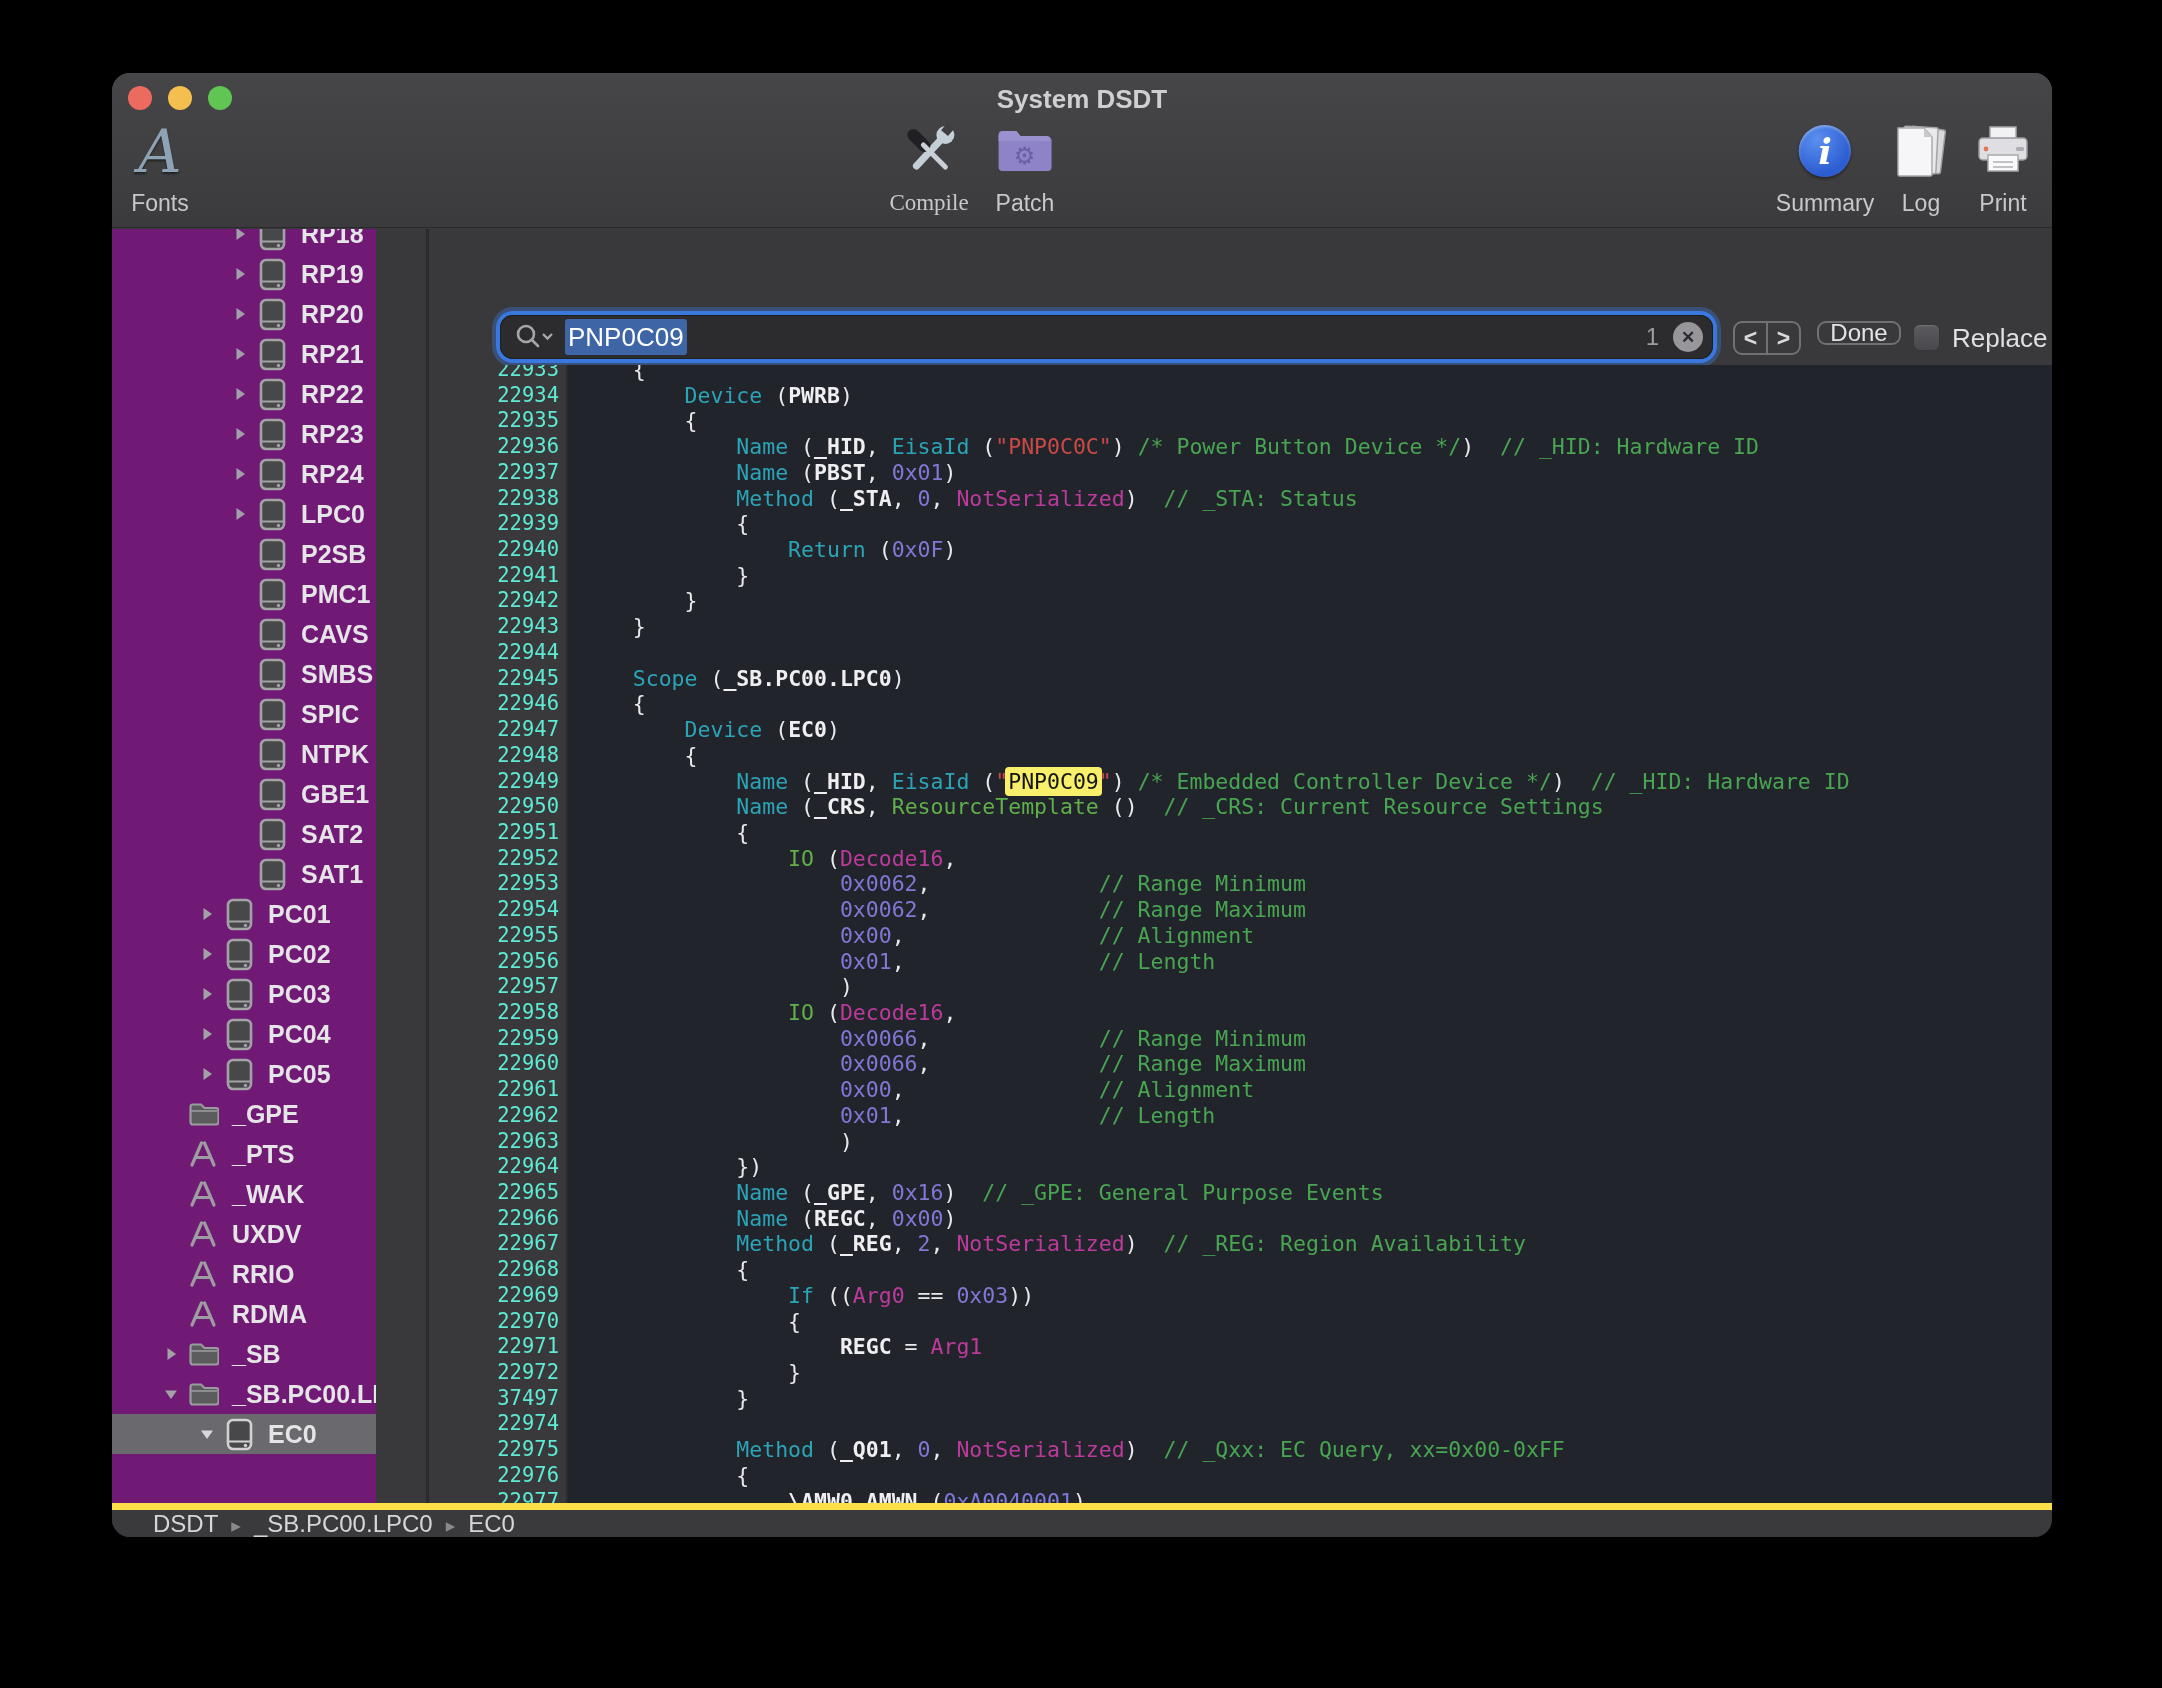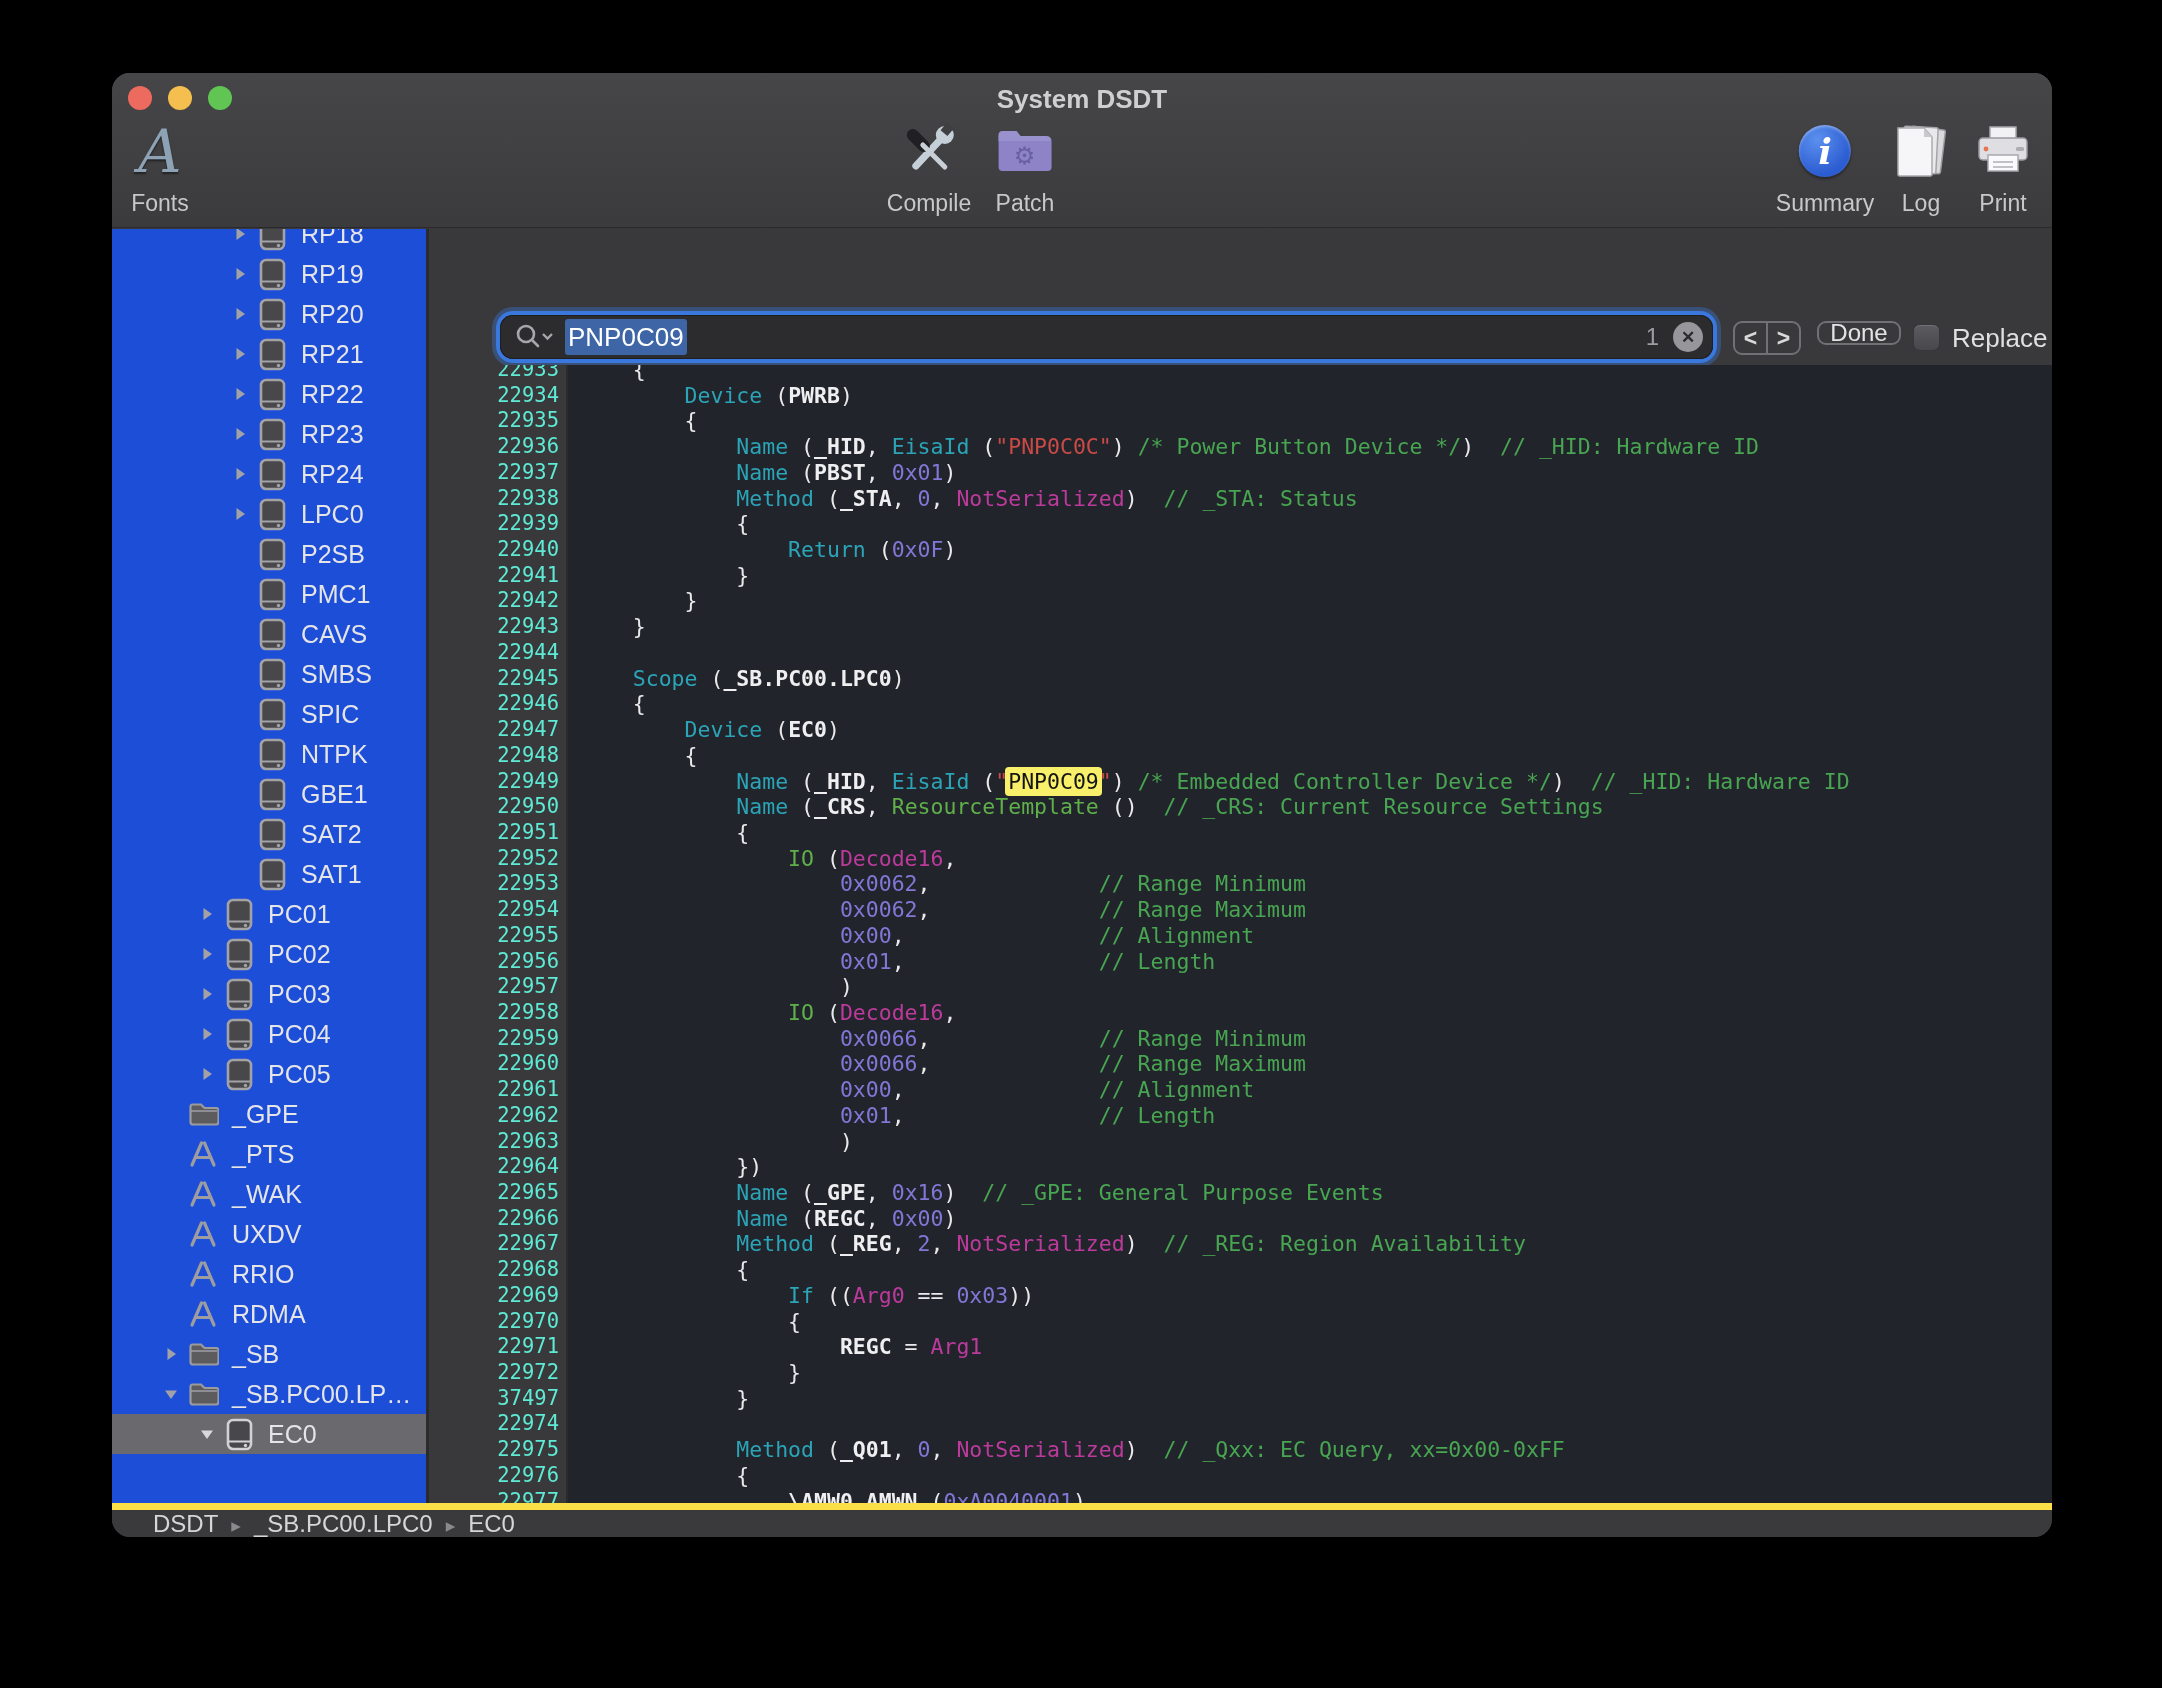--- a/index.html
+++ b/index.html
@@ -55,22 +55,22 @@
   .seg .cell:first-child { border-right:2px solid #707075; }
   .done-btn { position:absolute; left:1388px; top:93px; width:84px; height:24px;
               border:2px solid #707075; border-radius:9px; color:#E3E3E5; font-size:24px;
               display:flex; align-items:center; justify-content:center; }
   .chkbox { position:absolute; left:1484px; top:96px; width:27px; height:27px;
             border-radius:7px; background:linear-gradient(#5B5B60,#48484C);
             border:1px solid #37373B; box-shadow:inset 0 1px 0 rgba(255,255,255,.14); }
   .replace-lb { position:absolute; left:1523px; top:95px; font-size:26px; color:#E0E0E2; }
 
   
-  .sidebar { position:absolute; left:0; top:156px; width:314px; height:1274px;
-             background:#1d4ed8; }
+  .sidebar { position:absolute; left:0; top:156px; width:264px; height:1274px;
+             background:#701a75;font-weight:bold; }
   .tree { position:absolute; left:0; top:0; width:100%; height:1226px; overflow:hidden; }
   .tree-rows { margin-top:-15px; }
   .trow { height:40px; display:flex; align-items:center; color:#E5E5E7; font-size:25px; }
   .trow.selected { background:#6A6A6E; }
   .trow .tri { width:30px; display:flex; justify-content:center; flex:none; }
   .trow .icn { width:34px; display:flex; justify-content:center; align-items:center; flex:none; }
   .trow .lbl { margin-left:12px; white-space:nowrap; }
   .lv0 { padding-left:44px; } .lv1 { padding-left:80px; } .lv2 { padding-left:113px; }
   .side-scroll { position:absolute; left:324px; top:727px; width:13px; height:243px;
                  border-radius:7px; background:rgba(168,168,173,.6); }
@@ -116,21 +116,21 @@
     <div class="traffic t-grn"></div>
     <div class="win-title">System DSDT</div>
 
     <div class="tbtn" style="left:48px;">
       <div class="ic">
           <span class="fonts-a">A</span>
         </div>
       <div class="lb">Fonts</div>
     </div>
 
-    <div class="tbtn" style="left:817px;">
+    <div class="tbtn" style="left:817px;font-family:Liberation Serif, serif;">
       <div class="ic">
         <svg width="60" height="60" viewBox="0 0 60 60">
           <line x1="17" y1="45" x2="44" y2="16" stroke="#C5CFD8" stroke-width="7" stroke-linecap="round"></line>
           <circle cx="46" cy="14" r="9" fill="#C5CFD8"></circle>
           <rect x="44" y="3" width="9" height="10" fill="#3F3F41" transform="rotate(40 48 8)"></rect>
           <line x1="14" y1="14" x2="25" y2="25" stroke="#202024" stroke-width="12" stroke-linecap="round"></line>
           <line x1="24" y1="24" x2="46" y2="46" stroke="#C9CFD6" stroke-width="5" stroke-linecap="round"></line>
         </svg>
       </div>
       <div class="lb">Compile</div>

